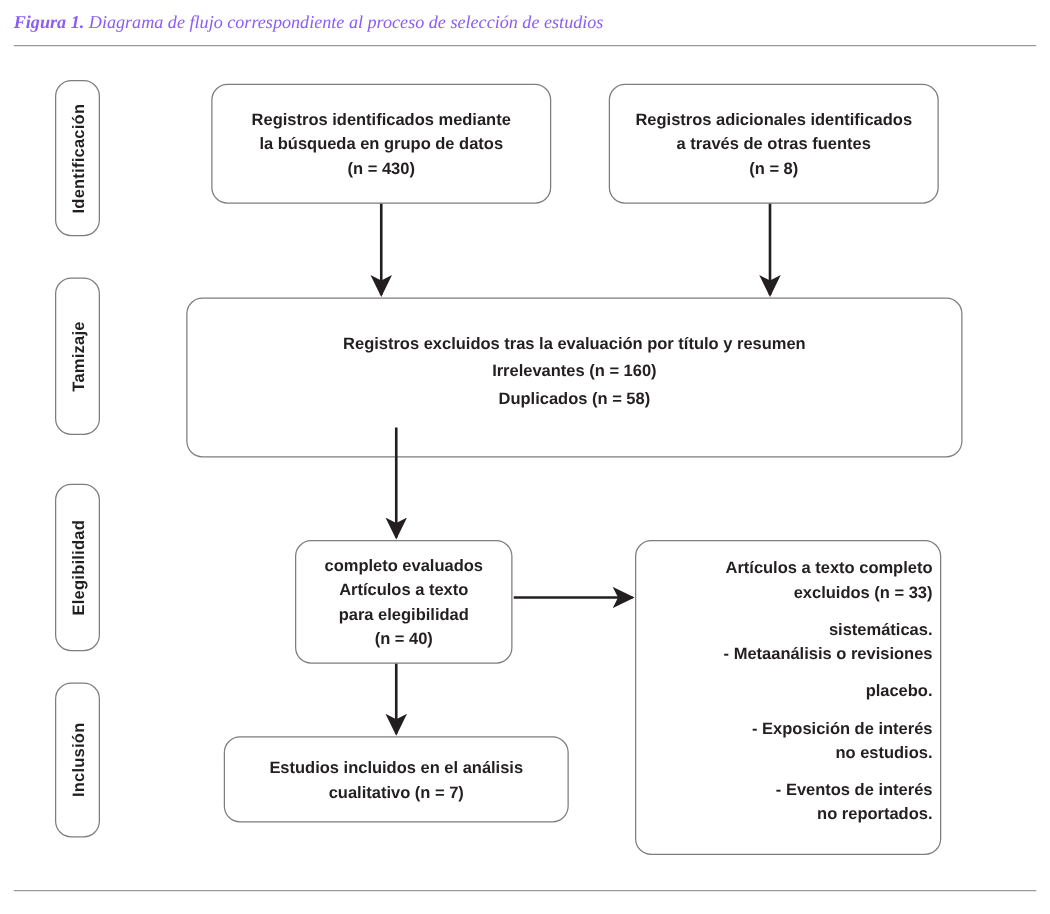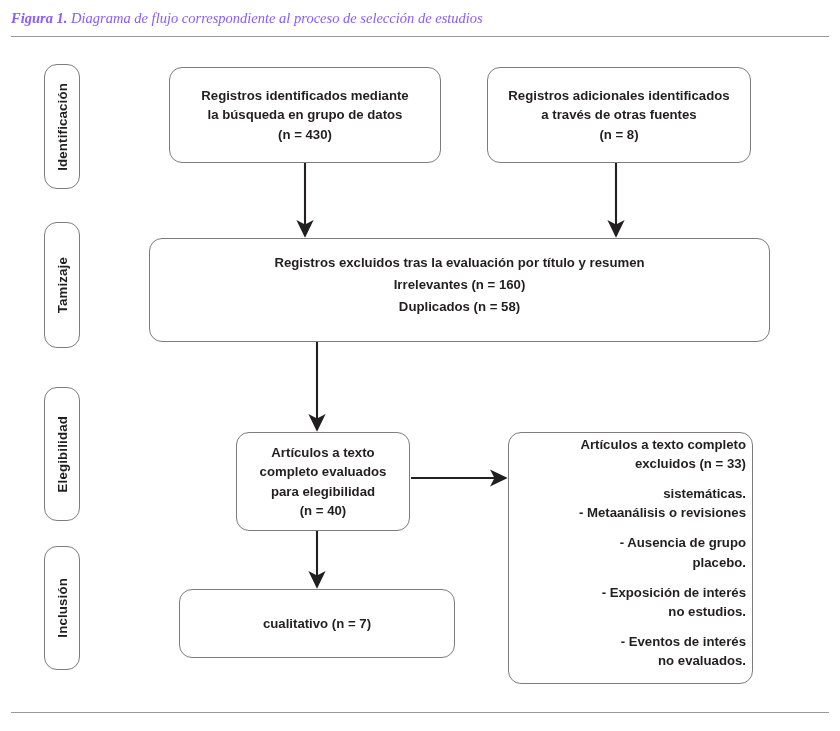--- a/index.html
+++ b/index.html
@@ -79,21 +79,21 @@
     font-weight: bold;
     font-size: 13.2px;
     letter-spacing: 0.2px;
     color: #231f20;
     white-space: nowrap;
   }
 
   
   #box-identificados   { left: 169px; top: 67px;  width: 272px; height: 96px; }
   #box-adicionales     { left: 487px; top: 67px;  width: 264px; height: 96px; justify-content: center; }
-  #box-excluidos       { left: 149px; top: 238px; width: 621px; height: 104px; align-items: center; }
+  #box-excluidos       { left: 149px; top: 238px; width: 621px; height: 128px; align-items: center; }
   #box-elegibilidad    { left: 236px; top: 432px; width: 174px; height: 99px; }
   #box-excluidos-texto { left: 508px; top: 432px; width: 245px; height: 252px; text-align: right; }
   #box-incluidos       { left: 179px; top: 589px; width: 276px; height: 69px; }
 
   
   #box-excluidos .lines { padding-bottom: 8px; }
   #box-excluidos .lines div { margin-bottom: 3px; }
 
   
   #box-excluidos-texto .lines {
@@ -158,54 +158,54 @@
 <div class="node" id="box-excluidos">
   <div class="lines">
     <div>Registros excluidos tras la evaluación por título y resumen</div>
     <div>Irrelevantes (n = 160)</div>
     <div>Duplicados (n = 58)</div>
   </div>
 </div>
 
 <div class="node" id="box-elegibilidad">
   <div class="lines">
+    <div>completo evaluados</div>
     <div>Artículos a texto</div>
-    <div>completo evaluados</div>
     <div>para elegibilidad</div>
     <div>(n = 40)</div>
   </div>
 </div>
 
 <div class="node" id="box-excluidos-texto">
   <div class="lines">
     <div class="grp">
       <div>Artículos a texto completo</div>
       <div>excluidos (n = 33)</div>
     </div>
     <div class="grp">
       <div>sistemáticas.</div>
       <div>- Metaanálisis o revisiones</div>
     </div>
     <div class="grp">
-      <div>- Ausencia de grupo</div>
       <div>placebo.</div>
     </div>
     <div class="grp">
       <div>- Exposición de interés</div>
       <div>no estudios.</div>
     </div>
     <div class="grp">
       <div>- Eventos de interés</div>
-      <div>no evaluados.</div>
+      <div>no reportados.</div>
     </div>
   </div>
 </div>
 
 <div class="node" id="box-incluidos">
   <div class="lines">
+    <div>Estudios incluidos en el análisis</div>
     <div>cualitativo (n = 7)</div>
   </div>
 </div>
 
 <svg id="arrows" viewBox="0 0 840 731">
   <defs>
     <marker id="ah" markerWidth="9" markerHeight="9" refX="7.6" refY="4.5" orient="auto" markerUnits="strokeWidth">
       <path d="M0,0.4 L8.4,4.5 L0,8.6 L2.1,4.5 Z" fill="#231f20"></path>
     </marker>
   </defs>

